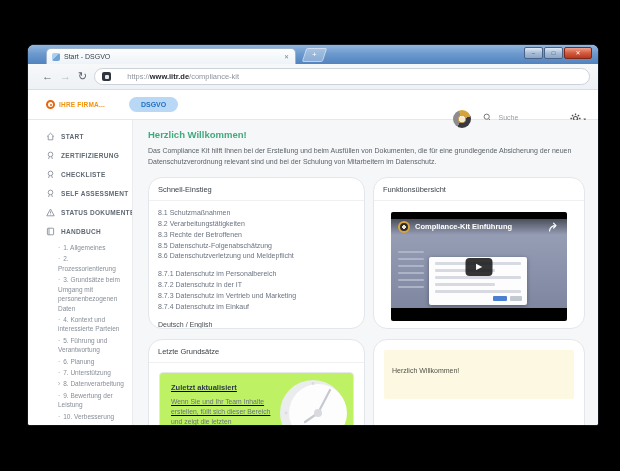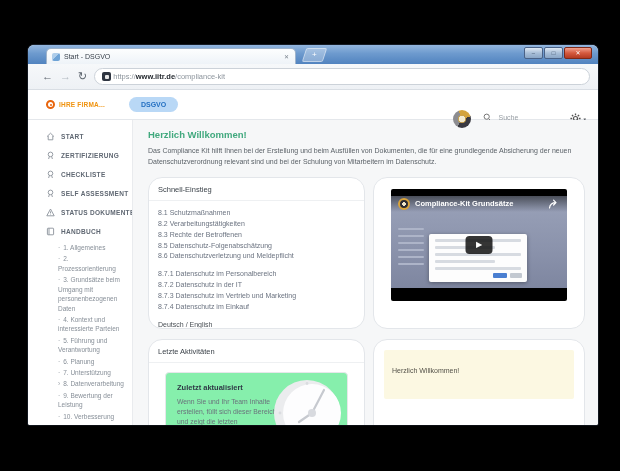--- a/index.html
+++ b/index.html
@@ -44,21 +44,21 @@
       border-color:#7e2918;font-weight:bold;}
   
   .toolbar{
     height:25px;background:linear-gradient(180deg,#f6f8fa,#eef1f5);
     border-bottom:1px solid #d9dee4;display:flex;align-items:center;padding:0 8px 0 14px;gap:7px;
   }
   .nav-ic{font-size:11px;line-height:1;color:#5c646d;}
   .nav-ic.disabled{color:#b3bac1;}
   .omnibox{
     flex:1;height:17px;background:#fff;border:1px solid #ccd2d9;border-radius:9px;
-    display:flex;align-items:center;padding:0 7px;gap:2px;box-sizing:border-box;
+    display:flex;align-items:center;padding:0 7px;gap:16px;box-sizing:border-box;
   }
   .site-badge{width:9px;height:9px;border-radius:2px;background:#2e3440;position:relative;flex:0 0 auto;}
   .site-badge::after{content:"";position:absolute;left:2.5px;top:2.5px;width:4px;height:4px;background:#e8e8e8;border-radius:1px;}
   .url{font-size:7.5px;white-space:nowrap;overflow:hidden;}
   .url .dim{color:#8d959d;}
   .url .domain{color:#24292f;font-weight:bold;}
   
   .app-header{
     height:29px;background:#fff;border-bottom:1px solid #e4e7eb;
     display:flex;align-items:center;padding:0 12px 0 18px;gap:10px;
@@ -121,22 +121,22 @@
     box-shadow:0 1px 4px rgba(0,0,0,.35);padding:5px 6px;box-sizing:border-box;}
   .vid-modal i{display:block;height:2.5px;background:#d7dbe1;margin-bottom:4.5px;border-radius:1px;}
   .vid-modal i.short{width:70%;}
   .vid-btns{position:absolute;right:5px;bottom:4px;display:flex;gap:3px;}
   .vid-btns b{display:block;width:14px;height:5px;border-radius:1px;background:#4a7fd1;}
   .vid-btns u{display:block;width:12px;height:5px;border-radius:1px;background:#c3c9d1;}
   .playbtn{position:absolute;left:50%;top:50%;transform:translate(-50%,-50%);
     width:27px;height:18px;background:rgba(18,18,18,.85);border-radius:4px;
     display:flex;align-items:center;justify-content:center;color:#fff;font-size:8px;line-height:1;}
   
-  .inner-card{border:1px solid #e6e7ea;border-radius:4px;background:#86efac;margin:2px 7px;
-    padding:10px 11px;position:relative;flex:1;overflow:hidden;}
+  .inner-card{border:1px solid #e6e7ea;border-radius:4px;background:#bef264;margin:2px 1px;
+    padding:10px 11px;position:relative;flex:1;overflow:hidden;text-decoration:underline;}
   .ic-title{font-size:7.5px;font-weight:bold;color:#2f3a46;margin:0 0 5px;}
   .ic-body{font-size:6.8px;color:#6a737c;line-height:1.5;max-width:108px;}
   .clock{position:absolute;right:4px;top:4px;}
   
   .info-box{background:#fcf8e2;border-radius:2px;margin:3px 1px;padding:9px 8px 22px;}
   .info-text{font-size:7px;color:#55534a;}
 </style>
 </head>
 <body>
 
@@ -284,20 +284,21 @@
               <a class="qlink">8.7.3 Datenschutz im Vertrieb und Marketing</a>
               <a class="qlink">8.7.4 Datenschutz im Einkauf</a>
             </div>
             <div class="langrow">
               <a>Deutsch</a><span> / </span><a>English</a>
             </div>
           </div>
         </div>
 
         <div class="card r1">
+          <div class="card-h">Funktionsübersicht</div>
           <div class="card-b">
             <div class="video">
               <div class="vid-screen">
                 <div class="vid-sidebar">
                     <i></i>
                     <i></i>
                     <i></i>
                     <i></i>
                     <i></i>
                     <i></i>
@@ -309,34 +310,34 @@
                     <i class="short"></i>
                     <i></i>
                   <span class="vid-btns">
                       <b></b>
                       <u></u>
                     </span>
                 </div>
               </div>
               <div class="vid-top">
                 <span class="vid-avatar"></span>
-                <span class="vid-title">Compliance-Kit Grundsätze</span>
+                <span class="vid-title">Compliance-Kit Einführung</span>
                 <svg width="12" height="10" viewBox="0 0 12 10">
                     <path d="M1.5 9 C2 5 5 3.6 8 3.6 M8 3.6 L5.6 1.2 M8 3.6 L5.6 6" fill="none" stroke="#fff" stroke-width="1.2" stroke-linecap="round"></path>
                   </svg>
               </div>
               <div class="playbtn">
                 <span>▶</span>
               </div>
             </div>
           </div>
         </div>
 
         <div class="card r2">
-          <div class="card-h">Letzte Aktivitäten</div>
+          <div class="card-h">Letzte Grundsätze</div>
           <div class="card-b">
             <div class="inner-card">
               <div class="ic-title">Zuletzt aktualisiert</div>
               <div class="ic-body">Wenn Sie und Ihr Team Inhalte erstellen, füllt sich dieser Bereich und zeigt die letzten Aktualisierungen an.</div>
               <svg class="clock" width="72" height="72" viewBox="0 0 72 72">
                 <circle cx="36" cy="36" r="33" fill="#ebecee"></circle>
                 <circle cx="41" cy="36" r="29" fill="#fdfdfe"></circle>
                 <circle cx="36" cy="6.5" r="1.4" fill="#dadce0"></circle>
                 <circle cx="9" cy="36" r="1.4" fill="#dadce0"></circle>
                 <circle cx="36" cy="65.5" r="1.4" fill="#dadce0"></circle>

